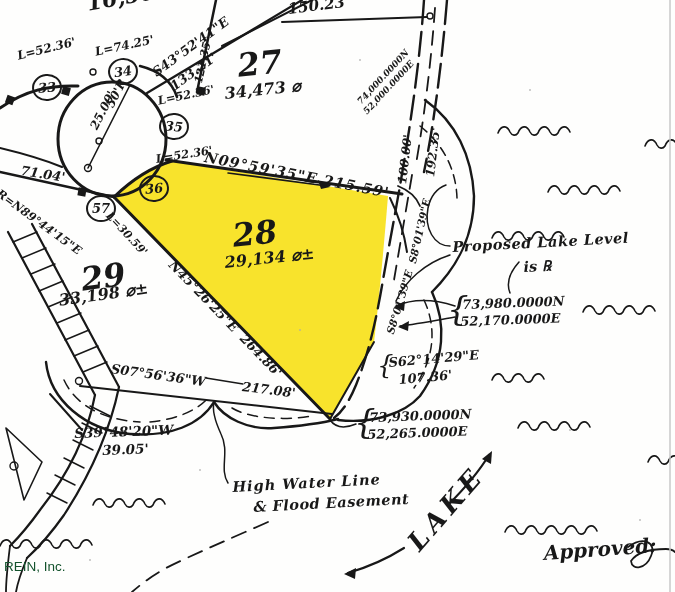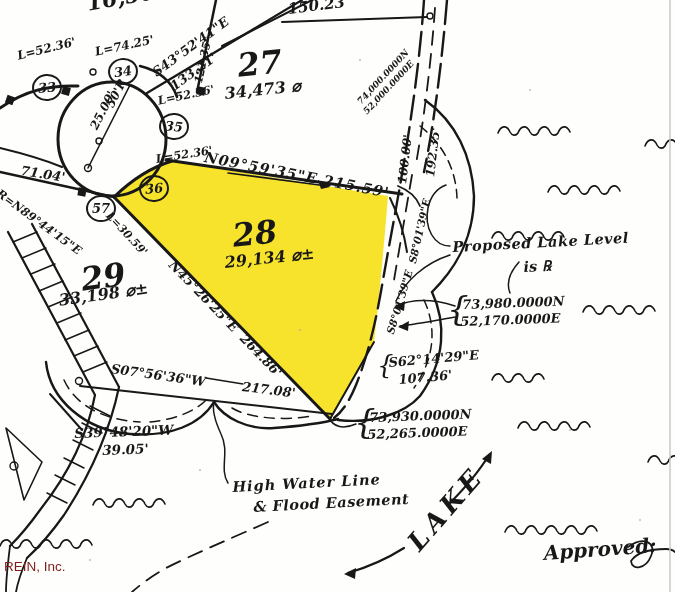--- a/index.html
+++ b/index.html
@@ -200,21 +200,21 @@
       <span class="lbl" style="left: 369px; top: 411px; font-size: 13px; transform: rotate(-2deg);">73,930.0000N</span>
       <span class="lbl" style="left: 367px; top: 428px; font-size: 13px; transform: rotate(-2deg);">52,265.0000E</span>
       <span class="lbl" style="left: 112px; top: 362px; font-size: 13px; transform: rotate(8deg);">S07°56'36"W</span>
       <span class="lbl" style="left: 243px; top: 380px; font-size: 13px; transform: rotate(7deg);">217.08'</span>
       <span class="lbl" style="left: 74px; top: 427px; font-size: 13.5px; transform: rotate(-2deg);">S39°48'20"W</span>
       <span class="lbl" style="left: 102px; top: 444px; font-size: 13.5px; transform: rotate(-2deg);">39.05'</span>
       <span class="lbl" style="left: 232px; top: 480px; font-size: 14.5px; transform: rotate(-3deg); letter-spacing: 1px;">High Water Line</span>
       <span class="lbl" style="left: 253px; top: 500px; font-size: 14.5px; transform: rotate(-3deg); letter-spacing: 0.5px;">&amp; Flood Easement</span>
       <span class="lbl" style="left: 403px; top: 538px; font-size: 26px; transform: rotate(-49deg); letter-spacing: 5px;">LAKE</span>
       <span class="lbl" style="left: 543px; top: 543px; font-size: 20px; transform: rotate(-4deg);">Approved:</span>
-      <span class="lbl sans" style="left: 4px; top: 560px; font-size: 13.5px; transform: rotate(0deg); color: #7f1d1d;">REIN, Inc.</span>
+      <span class="lbl sans" style="left: 4px; top: 560px; font-size: 13.5px; transform: rotate(0deg); color: #14532d;">REIN, Inc.</span>
     </div>
   <div id="markers">
       <div class="marker" style="left: 32px; top: 74px; transform: rotate(-5deg);">33</div>
       <div class="marker" style="left: 108px; top: 58px; transform: rotate(-8deg);">34</div>
       <div class="marker" style="left: 159px; top: 113px; transform: rotate(5deg);">35</div>
       <div class="marker" style="left: 139px; top: 175px; transform: rotate(-5deg);">36</div>
       <div class="marker" style="left: 86px; top: 195px; transform: rotate(0deg);">57</div>
     </div>
 </div>
 

